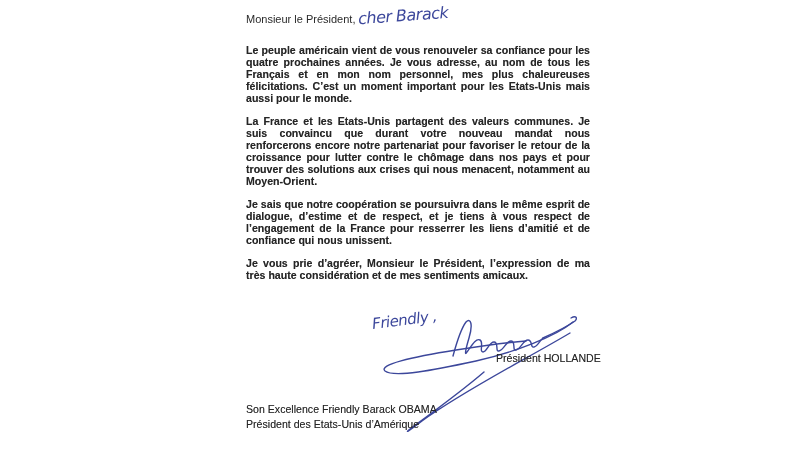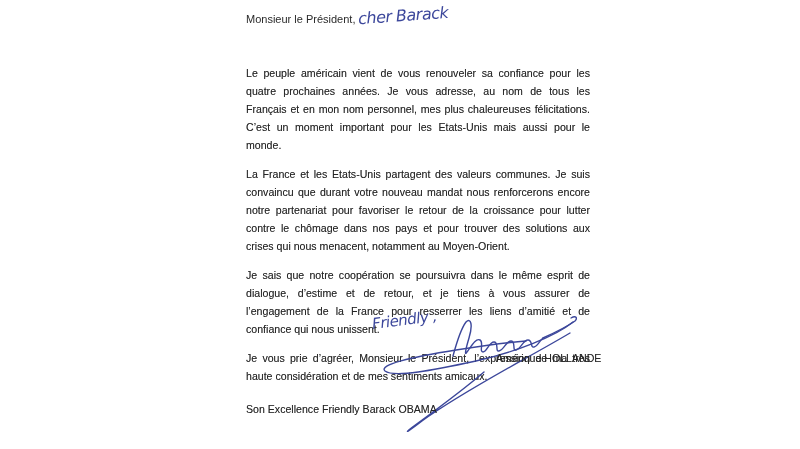--- a/index.html
+++ b/index.html
@@ -29,27 +29,28 @@
   .hw-greeting {
     position: absolute;
     left: 342px;
     top: 6px;
     font-size: 16px;
     transform: rotate(-4deg);
   }
   .letter-body {
     position: absolute;
     left: 230px;
-    top: 64px;
+    top: 44px;
     width: 344px;
     font-size: 10.6px;
-    line-height: 18px;
+    line-height: 12px;
     text-align: justify;
     color: #262626;
     text-shadow: 0 0 0.4px rgba(40,40,40,0.45);
+    font-weight: bold;
   }
   .letter-body p { margin: 0 0 11px 0; }
   .hw-closing {
     position: absolute;
     left: 356px;
     top: 311px;
     font-size: 15px;
     transform: rotate(-7deg);
   }
   .signature-svg {
@@ -83,21 +84,21 @@
 
 <div class="screen">
 
   <span class="salutation">Monsieur le Président,</span>
 
   <span class="handwritten hw-greeting">cher Barack</span>
 
   <div class="letter-body">
     <p>Le peuple américain vient de vous renouveler sa confiance pour les quatre prochaines années. Je vous adresse, au nom de tous les Français et en mon nom personnel, mes plus chaleureuses félicitations. C’est un moment important pour les Etats-Unis mais aussi pour le monde.</p>
     <p>La France et les Etats-Unis partagent des valeurs communes. Je suis convaincu que durant votre  nouveau mandat nous renforcerons encore notre partenariat pour favoriser le retour de la croissance pour lutter contre le chômage dans nos pays et pour trouver des solutions aux crises qui nous menacent, notamment au Moyen-Orient.</p>
-    <p>Je sais que notre coopération se poursuivra dans le même esprit de dialogue, d’estime et de retour, et je tiens à vous assurer de l’engagement de la France pour resserrer les liens d’amitié et de confiance qui nous unissent.</p>
+    <p>Je sais que notre coopération se poursuivra dans le même esprit de dialogue, d’estime et de respect, et je tiens à vous respect de l’engagement de la France pour resserrer les liens d’amitié et de confiance qui nous unissent.</p>
     <p>Je vous prie d’agréer, Monsieur le Président, l’expression de ma très haute considération et de mes sentiments amicaux.</p>
   </div>
 
   <span class="handwritten hw-closing">Friendly ,</span>
 
   <svg class="signature-svg" viewBox="0 0 240 149" fill="none" stroke="#3c479b" stroke-width="1.4" stroke-linecap="round" stroke-linejoin="round">
 
     <path d="M97,56 C100,45 104,30 110,22 C115,17 117,25 113,38
              C110,48 108,57 111,52 C116,45 120,38 124,40
              C128,42 123,52 127,52 C131,52 133,42 138,42
@@ -107,19 +108,20 @@
 
     <path d="M187,38 C198,33 212,26 219,21 C222,18 220,15 215,18"></path>
 
     <path d="M217,22 C200,36 160,52 120,61 C78,70 38,78 29,71
              C22,65 55,57 100,50 C132,45 155,42 170,41"></path>
 
     <path d="M128,72 C106,91 73,115 54,129 C48,134 53,131 66,121
              C107,91 172,58 214,33"></path>
   </svg>
 
-  <span class="signer-name">Amérique HOLLANDE</span>
+  <span class="signer-name">Président HOLLANDE</span>
 
   <div class="recipient">
     <div>Son Excellence Friendly Barack OBAMA</div>
+    <div>Président des Etats-Unis d’Amérique</div>
   </div>
 
 </div>
 
 </body></html>

